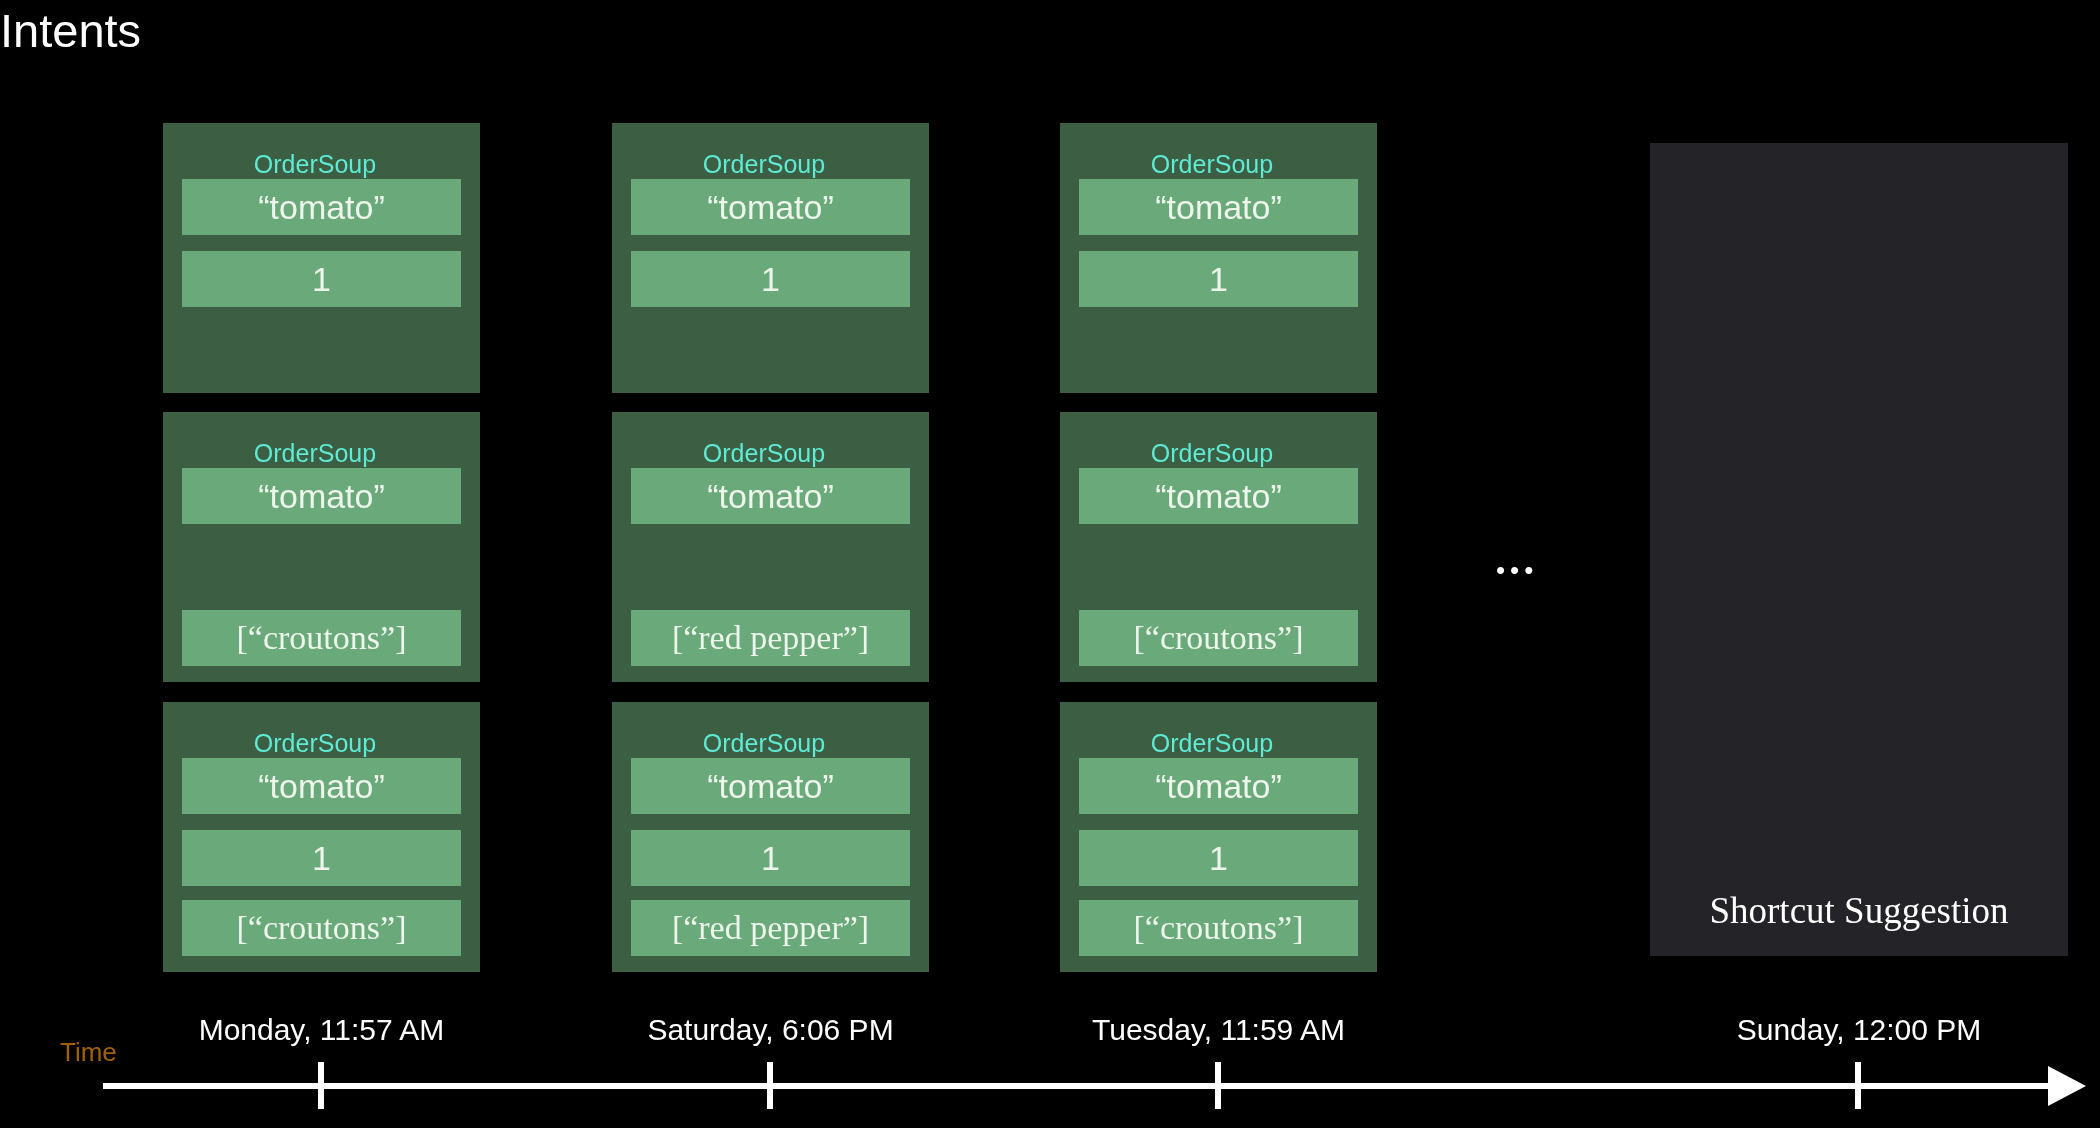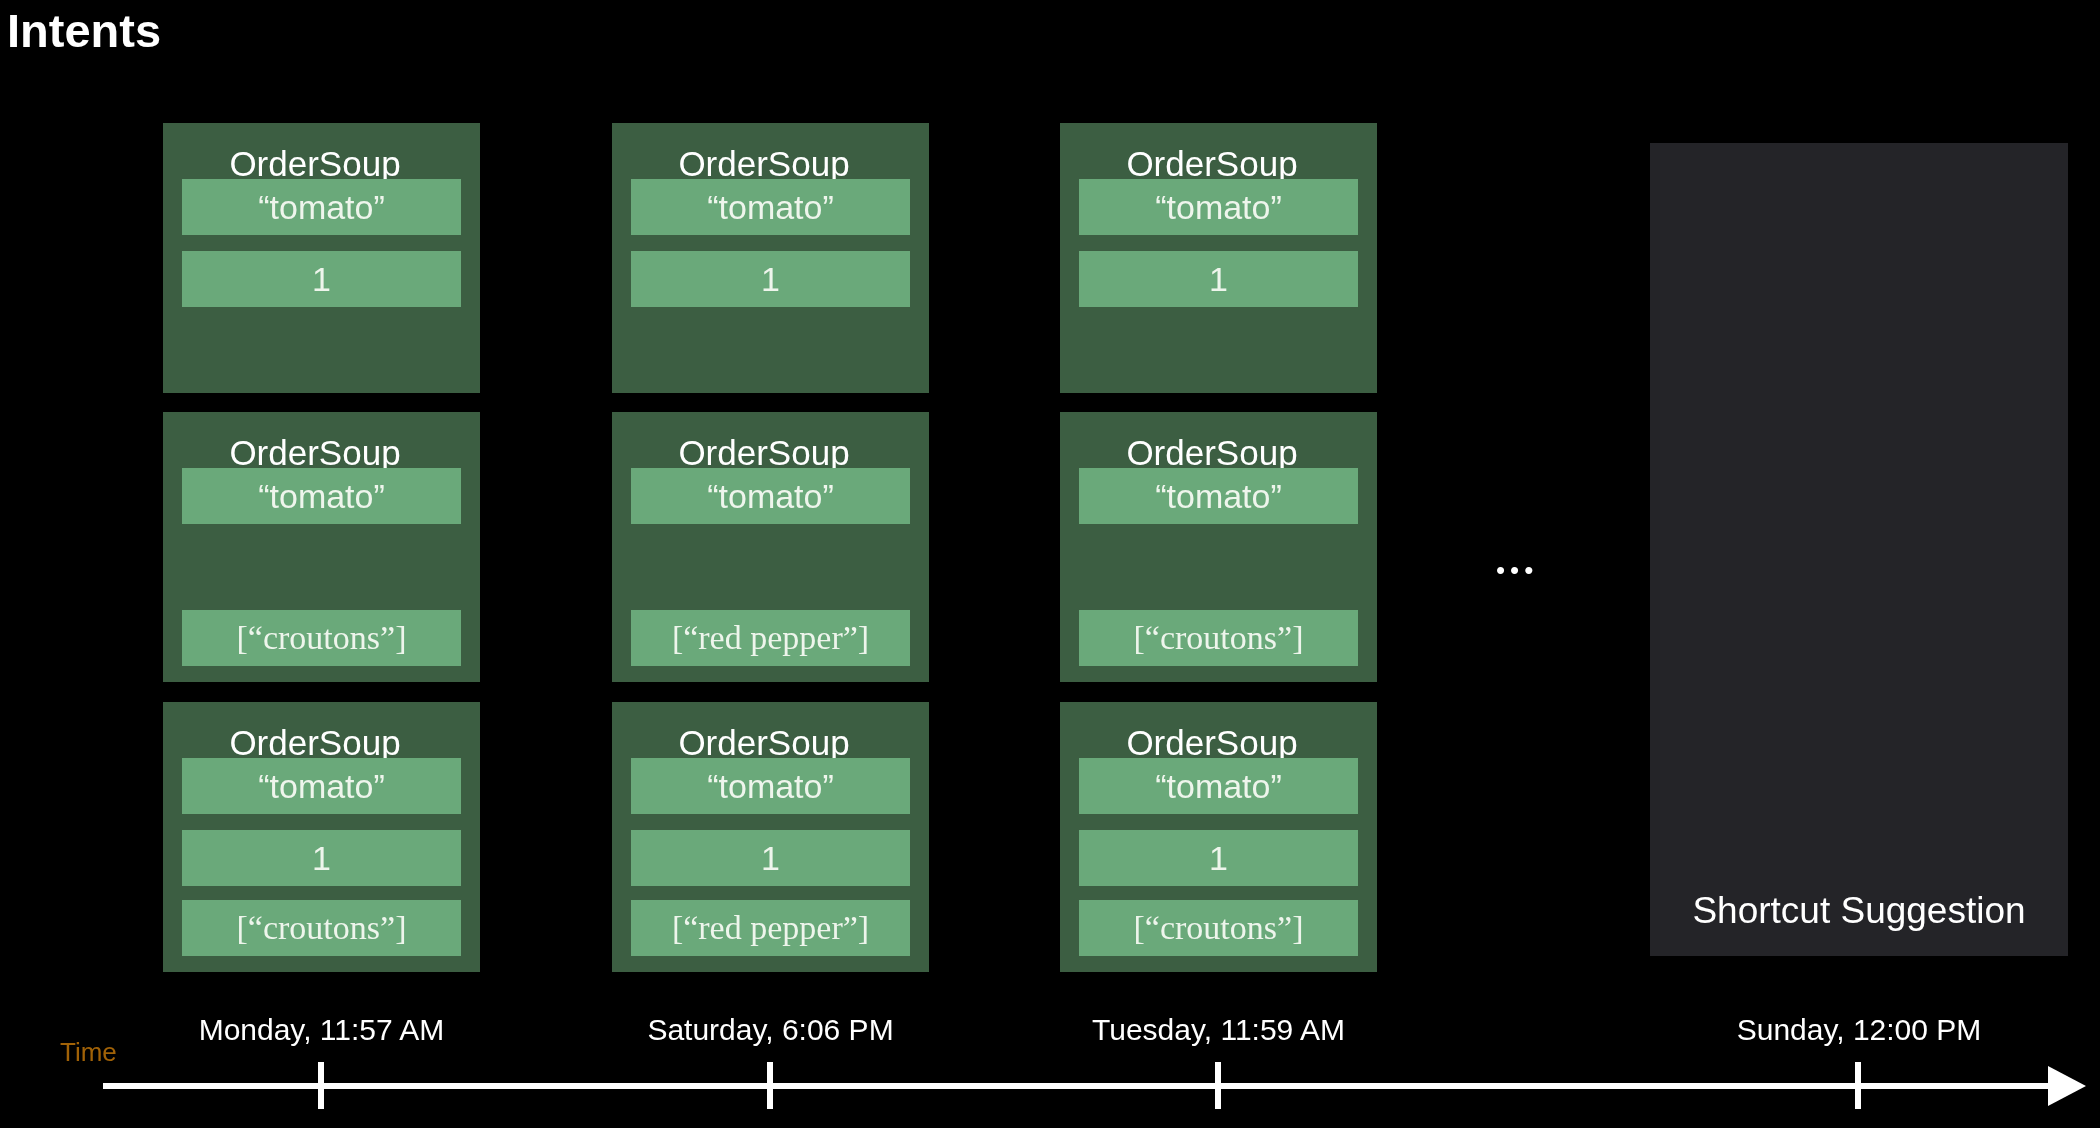--- a/index.html
+++ b/index.html
@@ -4,52 +4,53 @@
 <style>
   * { margin:0; padding:0; box-sizing:border-box; }
   html,body { width:2100px; height:1128px; overflow:hidden; }
   body {
     background:#000000;
     font-family:"Liberation Sans", sans-serif;
     position:relative;
     color:#ffffff;
   }
   .page-title {
-    position:absolute; left:7px; top:0px;
-    font-size:47px; line-height:62px; font-weight:700; color:#ffffff;
+    position:absolute; left:0; top:0px;
+    font-size:47px; line-height:62px; font-weight:400; color:#ffffff;
   }
   
   .card {
     position:absolute; width:317px; height:270px;
     background:#3c5e42;
   }
   .c1 { left:163px; } .c2 { left:612px; } .c3 { left:1060px; }
   .r1 { top:123px; } .r2 { top:412px; } .r3 { top:702px; }
   .card-title {
     position:absolute; top:20px; left:0; right:13px;
-    text-align:center; font-size:35px; line-height:42px; color:#ffffff;
+    text-align:center; font-size:25px; line-height:42px; color:#5eead4;
   }
   .slot {
     position:absolute; left:19px; right:19px; height:56px;
     background:#6aa97a; color:#eef5ec;
     font-size:34px;
     display:flex; align-items:center; justify-content:center;
   }
   .slot.empty { background:transparent; }
   .s1 { top:56px; } .s2 { top:128px; } .s3 { top:198px;font-family:Liberation Serif, serif; }
   
   .dots {
     position:absolute; left:1496px; top:556px;
     font-size:26px; line-height:28px; letter-spacing:5px; color:#ffffff;
     white-space:nowrap;
   }
   
   .suggestion-box {
     position:absolute; left:1650px; top:143px; width:418px; height:813px;
     background:#242428;
+    font-family:Liberation Serif, serif;
   }
   .suggestion-label {
     position:absolute; left:0; right:0; bottom:24px;
     text-align:center; font-size:37px; color:#ffffff;
   }
   
   .timestamp {
     position:absolute; top:1012px; height:36px; line-height:36px;
     text-align:center; font-size:30px; color:#ffffff; white-space:nowrap;
   }

